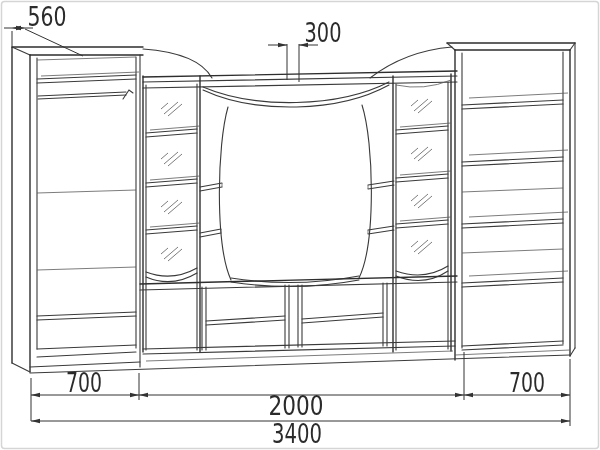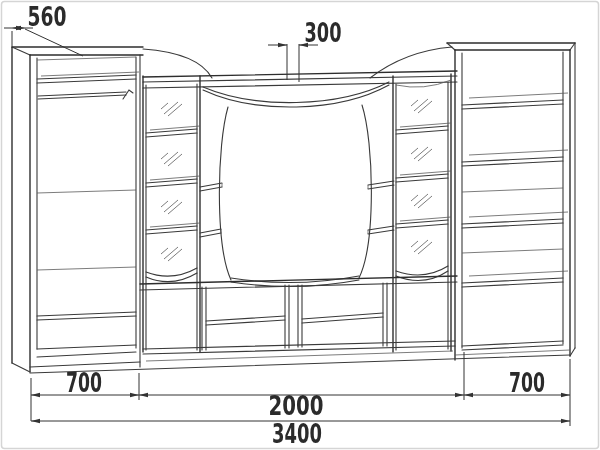--- a/index.html
+++ b/index.html
@@ -1,16 +1,16 @@
 <!DOCTYPE html>
 <html><head>
 <meta charset="utf-8">
 <style>
   html,body{margin:0;padding:0;background:#ffffff;}
-  .stage{width:600px;height:450px;position:relative;background:#ffffff;overflow:hidden;font-weight:bold;}
+  .stage{width:600px;height:450px;position:relative;background:#ffffff;overflow:hidden;}
   svg{display:block;}
   .dim-text{font-family:"DejaVu Sans", sans-serif;font-size:26px;fill:#2b2b2b;}
   .ln{stroke:#3a3a3a;stroke-width:1.1;fill:none;stroke-linecap:round;}
   .ln-heavy{stroke:#2e2e2e;stroke-width:1.4;fill:none;stroke-linecap:round;}
   .ln-thin{stroke:#5a5a5a;stroke-width:0.8;fill:none;}
   .dim{stroke:#333333;stroke-width:1;fill:none;}
   .arr{fill:#333333;stroke:none;}
   .frame{stroke:#d5d5d5;stroke-width:1.5;fill:none;}
 </style>
 </head>

